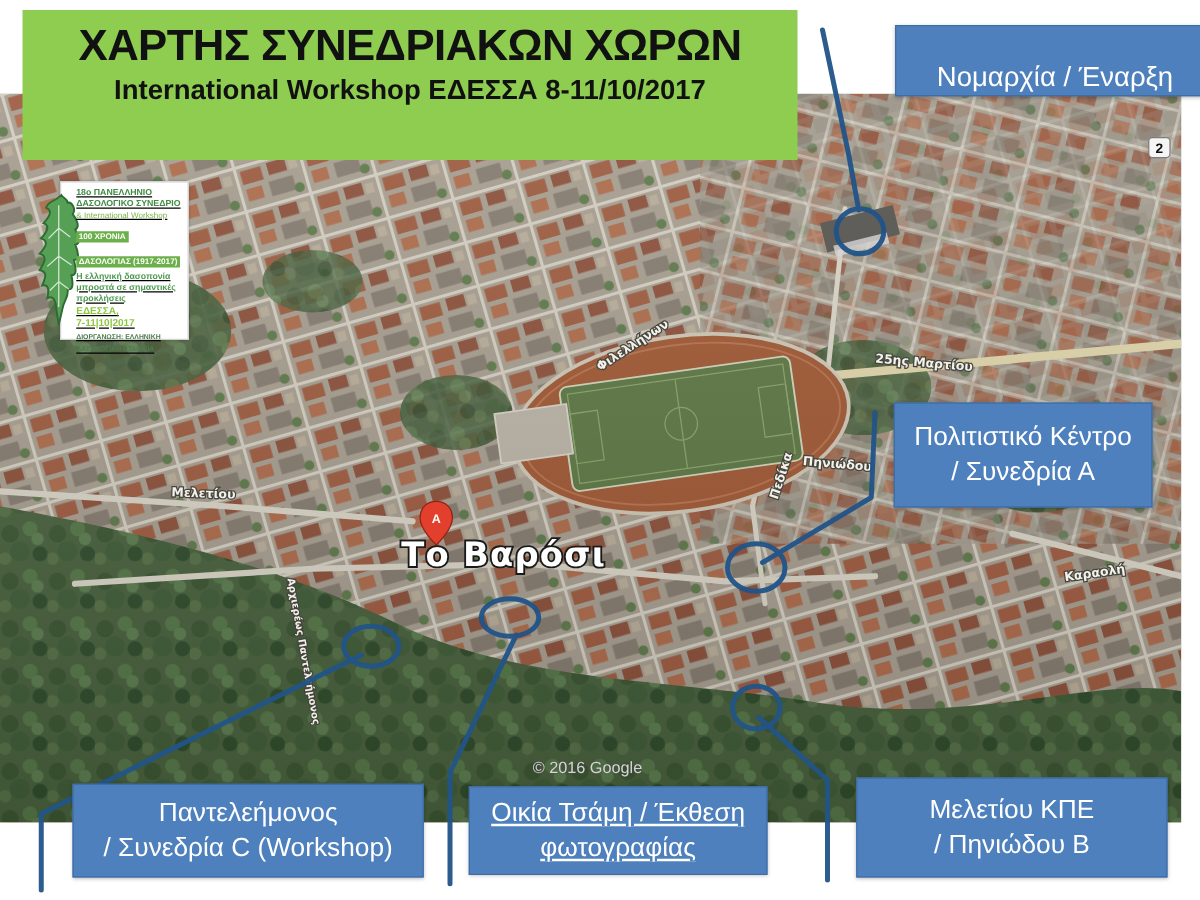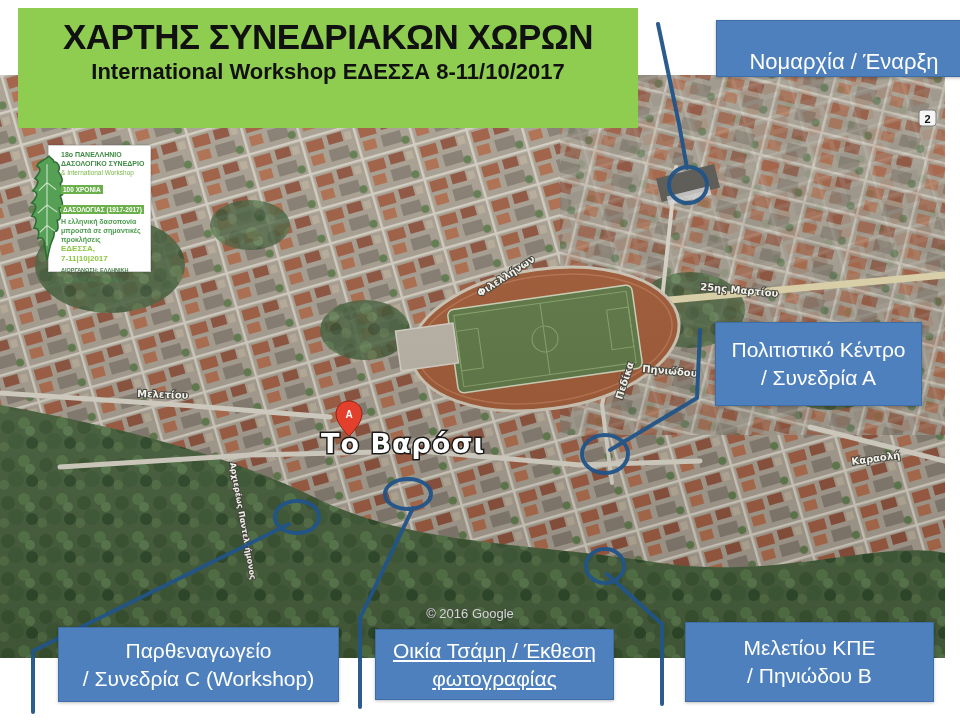--- a/index.html
+++ b/index.html
@@ -14,21 +14,21 @@
   .title-banner{position:absolute;left:18px;top:8px;width:620px;height:120px;
     background:var(--title-bg,#8ECD50);color:#111;text-align:center;z-index:10;}
   .title-banner .t1{font-size:35px;font-weight:700;letter-spacing:-0.5px;padding-top:9px;line-height:40px;}
   .title-banner .t2{font-size:22px;font-weight:700;line-height:29px;}
   .title-banner .t2 sup{font-size:13px;}
 
   
   .logo-card{position:absolute;left:48px;top:145px;width:101px;height:125px;background:#fff;
     border:1px solid #d2d2d2;z-index:10;box-shadow:0 0 2px rgba(0,0,0,.25);}
   .logo-leaf{position:absolute;left:-23px;top:6px;width:42px;height:112px;}
-  .logo-text{position:absolute;left:12px;top:5px;width:86px;line-height:1.25;}
+  .logo-text{position:absolute;left:12px;top:5px;width:86px;line-height:1.25;text-decoration:underline;}
   .lg-b{color:#3f8a44;font-weight:700;font-size:7px;}
   .lg-l{color:#7ab648;font-size:6.5px;}
   .lg-chip{display:inline-block;background:#6cb04c;color:#fff;font-weight:700;font-size:6.5px;
     padding:0 2px;margin:1px 0 0 0;line-height:9px;}
   .lg-m{color:#4c9b4f;font-size:7px;font-weight:700;line-height:1.3;}
   .lg-d{color:#8cc63f;font-size:8px;font-weight:700;line-height:1.25;}
   .lg-o{color:#4c7c4c;font-size:5.5px;font-weight:700;line-height:1.3;margin-top:3px;}
 
   
   .callout{position:absolute;background:var(--callout-bg,#4E80BD);border:1px solid var(--callout-border,#3F6EA6);
@@ -202,21 +202,21 @@
 
   <div class="callout co-1">
     <span>Νομαρχία / Έναρξη</span>
 
   </div>
   <div class="callout co-2">
     <span>Πολιτιστικό Κέντρο</span>
     <span>/ Συνεδρία Α</span>
   </div>
   <div class="callout co-3">
-    <span>Παρθεναγωγείο</span>
+    <span>Παντελεήμονος</span>
     <span>/ Συνεδρία C (Workshop)</span>
   </div>
   <div class="callout co-4">
     <span>Οικία Τσάμη / Έκθεση</span>
     <span>φωτογραφίας</span>
   </div>
   <div class="callout co-5">
     <span>Μελετίου ΚΠΕ</span>
     <span>/ Πηνιώδου Β</span>
   </div>

